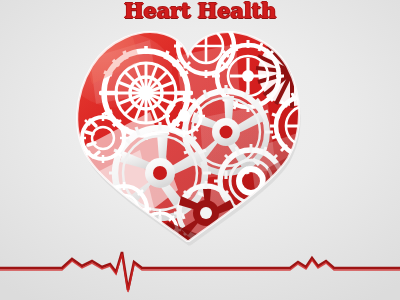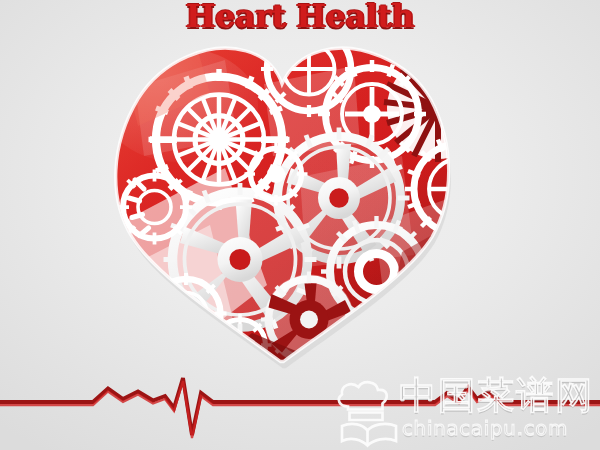--- a/index.html
+++ b/index.html
@@ -460,28 +460,14 @@
 
   <svg id="ecg-layer" viewBox="0 0 400 300">
     <path d="M0 268 L62 268 L72 259 L82 266 L92 261 L102 267 L110 264 L116 272
              L122 252 L128 290 L134 262 L142 268 L290 268 L298 262 L306 267
              L312 258 L318 266 L326 261 L334 268 L400 268" fill="none" stroke="#9c1414" stroke-width="2.6" stroke-linejoin="miter"></path>
     <path d="M0 270 L62 270 L72 261 L82 268 L92 263 L102 269 L110 266 L116 274
              L122 254 L128 292 L134 264 L142 270 L290 270 L298 264 L306 269
              L312 260 L318 268 L326 263 L334 270 L400 270" fill="none" stroke="#cf2222" stroke-width="1.5" opacity="0.8"></path>
   </svg>
 
-  <div id="watermark">
-    <svg width="52" height="50" viewBox="0 0 52 50" style="position:absolute;left:0;top:2px;">
-      <g fill="none" stroke="rgba(252,252,252,0.95)" stroke-width="1.8">
-        <path d="M10 21 C4 21 2 16 6 13 C5 7 12 4 17 8 C20 3 29 4 30 10
-                 C36 9 38 15 33 19 L33 23 L10 23 Z"></path>
-        <path d="M11 25 L33 25 L33 30 L11 30 Z"></path>
-        <path d="M6 34 C13 31 20 33 23 37 C26 33 35 31 42 34
-                 L42 44 C35 41 27 43 23 47 C19 43 12 41 6 44 Z"></path>
-        <path d="M23 37 L23 47"></path>
-      </g>
-    </svg>
-    <div id="wm-cn">中国菜谱网</div>
-    <div id="wm-url">chinacaipu.com</div>
-  </div>
 
 </div>
 
 </body></html>

